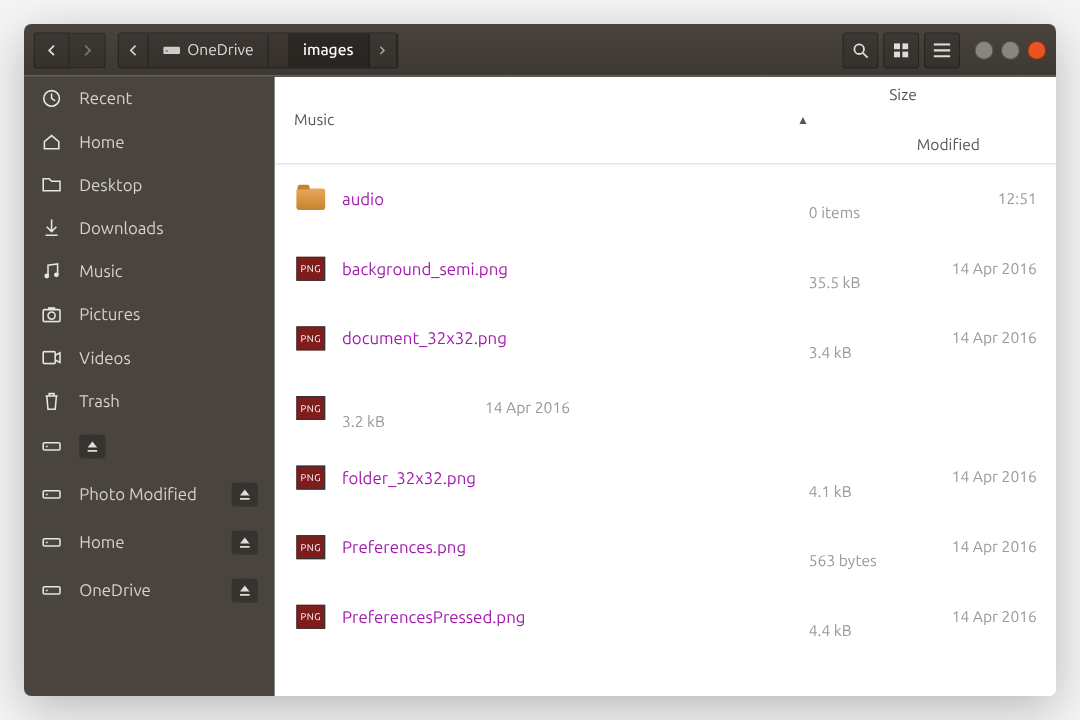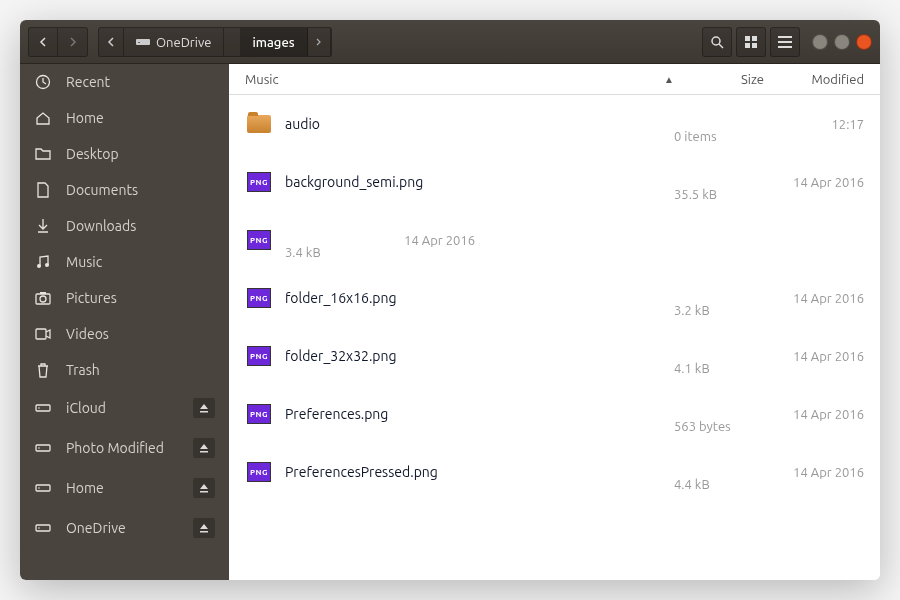--- a/index.html
+++ b/index.html
@@ -24,29 +24,29 @@
 .body { flex: 1; display: flex; overflow: hidden; }
 .sidebar { width: 209px; background: #4a443e; color: #d6d1cb; display: flex; flex-direction: column; overflow-y: auto; font-size: 14px; }
 .side-item { display: flex; align-items: center; gap: 14px; padding: 10px 14px; cursor: pointer; }
 .side-icon { width: 18px; display: flex; align-items: center; justify-content: center; color: #e8e4de; }
 .side-label { flex: 1; }
 .eject { width: 22px; height: 20px; background: rgba(0,0,0,0.25); border-radius: 3px; display: flex; align-items: center; justify-content: center; color: #ddd; cursor: pointer; }
 .main { flex: 1; background: #fff; display: flex; flex-direction: column; }
 .list-header { display: flex; padding: 8px 16px; border-bottom: 1px solid #ddd; color: #555; font-size: 13px; }
 .col-name { flex: 1; display: flex; align-items: center; gap: 4px; cursor: pointer; }
 .col-size { width: 90px; text-align: right; cursor: pointer; }
-.col-mod { width: 100px; text-align: right; cursor: pointer; }
+.col-mod { width: 100px; text-align: left; cursor: pointer; margin-top: 42px; }
 .sort-arrow { font-size: 10px; }
 .file-list { flex: 1; overflow-y: auto; }
 .file-row { display: flex; align-items: center; padding: 10px 16px; font-size: 14px; color: #333; cursor: pointer; }
 .file-icon { width: 28px; height: 22px; margin-right: 12px; display: flex; align-items: center; justify-content: center; }
 .folder-ic { width: 24px; height: 18px; background: linear-gradient(#e8a85c, #c8822e); border-radius: 2px; position: relative; }
 .folder-ic::before { content: ""; position: absolute; top: -3px; left: 1px; width: 10px; height: 4px; background: #c8822e; border-radius: 2px 2px 0 0; }
-.png-ic { width: 24px; height: 20px; background: #6d28d9; color: #fff; font-size: 8px; font-weight: bold; display: flex; align-items: center; justify-content: center; border: 1px solid #333; letter-spacing: 0.5px; }
-.file-name { flex: 1; color: #0f172a; }
+.png-ic { width: 24px; height: 20px; background: #7f1d1d; color: #fff; font-size: 8px; font-weight: normal; display: flex; align-items: center; justify-content: center; border: 1px solid #333; letter-spacing: 0.5px; }
+.file-name { flex: 1; color: #a21caf; }
 .file-size { width: 90px; color: #999; font-size: 13px; margin-top: 24px; }
 .file-mod { width: 100px; color: #999; font-size: 13px; text-align: right; }
 svg { display: block; }
 </style>
 </head>
 <body>
 
 <div class="window">
 
   <div class="titlebar">
@@ -141,28 +141,20 @@
           <span class="side-icon">
             <svg width="16" height="14" viewBox="0 0 16 14">
               <path d="M1 2h5l2 2h7v8H1z" stroke="currentColor" stroke-width="1.3" fill="none"></path>
             </svg>
           </span>
           <span class="side-label">Desktop</span>
         </div>
         <div class="side-item">
           <span class="side-icon">
             <svg width="14" height="16" viewBox="0 0 14 16">
-              <path d="M2 1h7l3 3v11H2z" stroke="currentColor" stroke-width="1.3" fill="none"></path>
-            </svg>
-          </span>
-          <span class="side-label">Documents</span>
-        </div>
-        <div class="side-item">
-          <span class="side-icon">
-            <svg width="14" height="16" viewBox="0 0 14 16">
               <path d="M7 1v9M3 7l4 4 4-4M2 14h10" stroke="currentColor" stroke-width="1.3" fill="none"></path>
             </svg>
           </span>
           <span class="side-label">Downloads</span>
         </div>
         <div class="side-item">
           <span class="side-icon">
             <svg width="16" height="16" viewBox="0 0 16 16">
               <path d="M5 12V3l8-1v9" stroke="currentColor" stroke-width="1.3" fill="none"></path>
               <circle cx="4" cy="12" r="2" fill="currentColor"></circle>
@@ -198,21 +190,20 @@
           </span>
           <span class="side-label">Trash</span>
         </div>
         <div class="side-item">
           <span class="side-icon">
             <svg width="16" height="12" viewBox="0 0 16 12">
               <rect x="1" y="3" width="14" height="6" rx="1" stroke="currentColor" stroke-width="1.3" fill="none"></rect>
               <circle cx="4" cy="6" r="0.8" fill="currentColor"></circle>
             </svg>
           </span>
-          <span class="side-label">iCloud</span>
           <span class="eject">
             <svg width="10" height="10" viewBox="0 0 10 10">
               <path d="M5 1L1 6h8zM1 8h8v1.5H1z" fill="currentColor"></path>
             </svg>
           </span>
         </div>
         <div class="side-item">
           <span class="side-icon">
             <svg width="16" height="12" viewBox="0 0 16 12">
               <rect x="1" y="3" width="14" height="6" rx="1" stroke="currentColor" stroke-width="1.3" fill="none"></rect>
@@ -270,42 +261,42 @@
           <span>Modified</span>
         </div>
       </div>
       <div class="file-list" id="file-list">
           <div class="file-row">
             <span class="file-icon">
               <div class="folder-ic"></div>
             </span>
             <span class="file-name">audio</span>
             <span class="file-size">0 items</span>
-            <span class="file-mod">12:17</span>
+            <span class="file-mod">12:51</span>
           </div>
           <div class="file-row">
             <span class="file-icon">
               <div class="png-ic">PNG</div>
             </span>
             <span class="file-name">background_semi.png</span>
             <span class="file-size">35.5 kB</span>
             <span class="file-mod">14 Apr 2016</span>
           </div>
           <div class="file-row">
             <span class="file-icon">
               <div class="png-ic">PNG</div>
             </span>
+            <span class="file-name">document_32x32.png</span>
             <span class="file-size">3.4 kB</span>
             <span class="file-mod">14 Apr 2016</span>
           </div>
           <div class="file-row">
             <span class="file-icon">
               <div class="png-ic">PNG</div>
             </span>
-            <span class="file-name">folder_16x16.png</span>
             <span class="file-size">3.2 kB</span>
             <span class="file-mod">14 Apr 2016</span>
           </div>
           <div class="file-row">
             <span class="file-icon">
               <div class="png-ic">PNG</div>
             </span>
             <span class="file-name">folder_32x32.png</span>
             <span class="file-size">4.1 kB</span>
             <span class="file-mod">14 Apr 2016</span>

